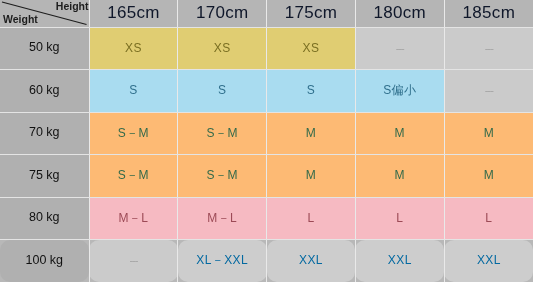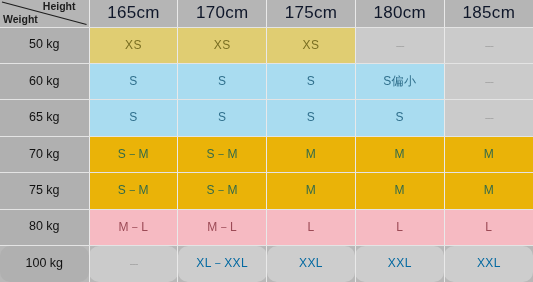--- a/index.html
+++ b/index.html
@@ -53,21 +53,21 @@
   }
   th.corner-head .diag {
     position: absolute;
     inset: 0;
     width: 100%;
     height: 100%;
     display: block;
   }
   th.corner-head .lbl-height {
     position: absolute;
-    right: 13px;
+    right: 0;
     top: 1px;
     font-size: 10.5px;
     font-weight: bold;
     color: #1d1d1d;
     letter-spacing: 0;
   }
   th.corner-head .lbl-weight {
     position: absolute;
     left: 3px;
     bottom: 1px;
@@ -96,21 +96,21 @@
   }
 
   td.size-cell {
     font-size: 12px;
     letter-spacing: 0.4px;
   }
 
   
   .bg-yellow { background: #e0cd72; color: #7a6f22; }
   .bg-blue   { background: #a9dcf0; color: #2f6f8c; }
-  .bg-green  { background: #eab308; color: #336a4a; }
+  .bg-green  { background: #fdba74; color: #336a4a; }
   .bg-pink   { background: #f6bac2; color: #9c4a56; }
   .bg-olive  { background: #c3dc8e; color: #5c6d33; }
   .bg-gray   { background: #cdcdcd; color: #0369a1; }
   .bg-empty  { background: #cbcbcb; color: #9b9b9b; }
 
   .bg-empty .dash {
     display: inline-block;
     font-size: 11px;
     color: #a4a4a4;
     letter-spacing: -1px;
@@ -155,28 +155,20 @@
       </tr>
       <tr>
         <td class="weight-cell">60 kg</td>
         <td class="size-cell bg-blue">S</td>
         <td class="size-cell bg-blue">S</td>
         <td class="size-cell bg-blue">S</td>
         <td class="size-cell bg-blue">S偏小</td>
         <td class="size-cell bg-empty"><span class="dash">---</span></td>
       </tr>
       <tr>
-        <td class="weight-cell">65 kg</td>
-        <td class="size-cell bg-blue">S</td>
-        <td class="size-cell bg-blue">S</td>
-        <td class="size-cell bg-blue">S</td>
-        <td class="size-cell bg-blue">S</td>
-        <td class="size-cell bg-empty"><span class="dash">---</span></td>
-      </tr>
-      <tr>
         <td class="weight-cell">70 kg</td>
         <td class="size-cell bg-green">S－M</td>
         <td class="size-cell bg-green">S－M</td>
         <td class="size-cell bg-green">M</td>
         <td class="size-cell bg-green">M</td>
         <td class="size-cell bg-green">M</td>
       </tr>
       <tr>
         <td class="weight-cell">75 kg</td>
         <td class="size-cell bg-green">S－M</td>

